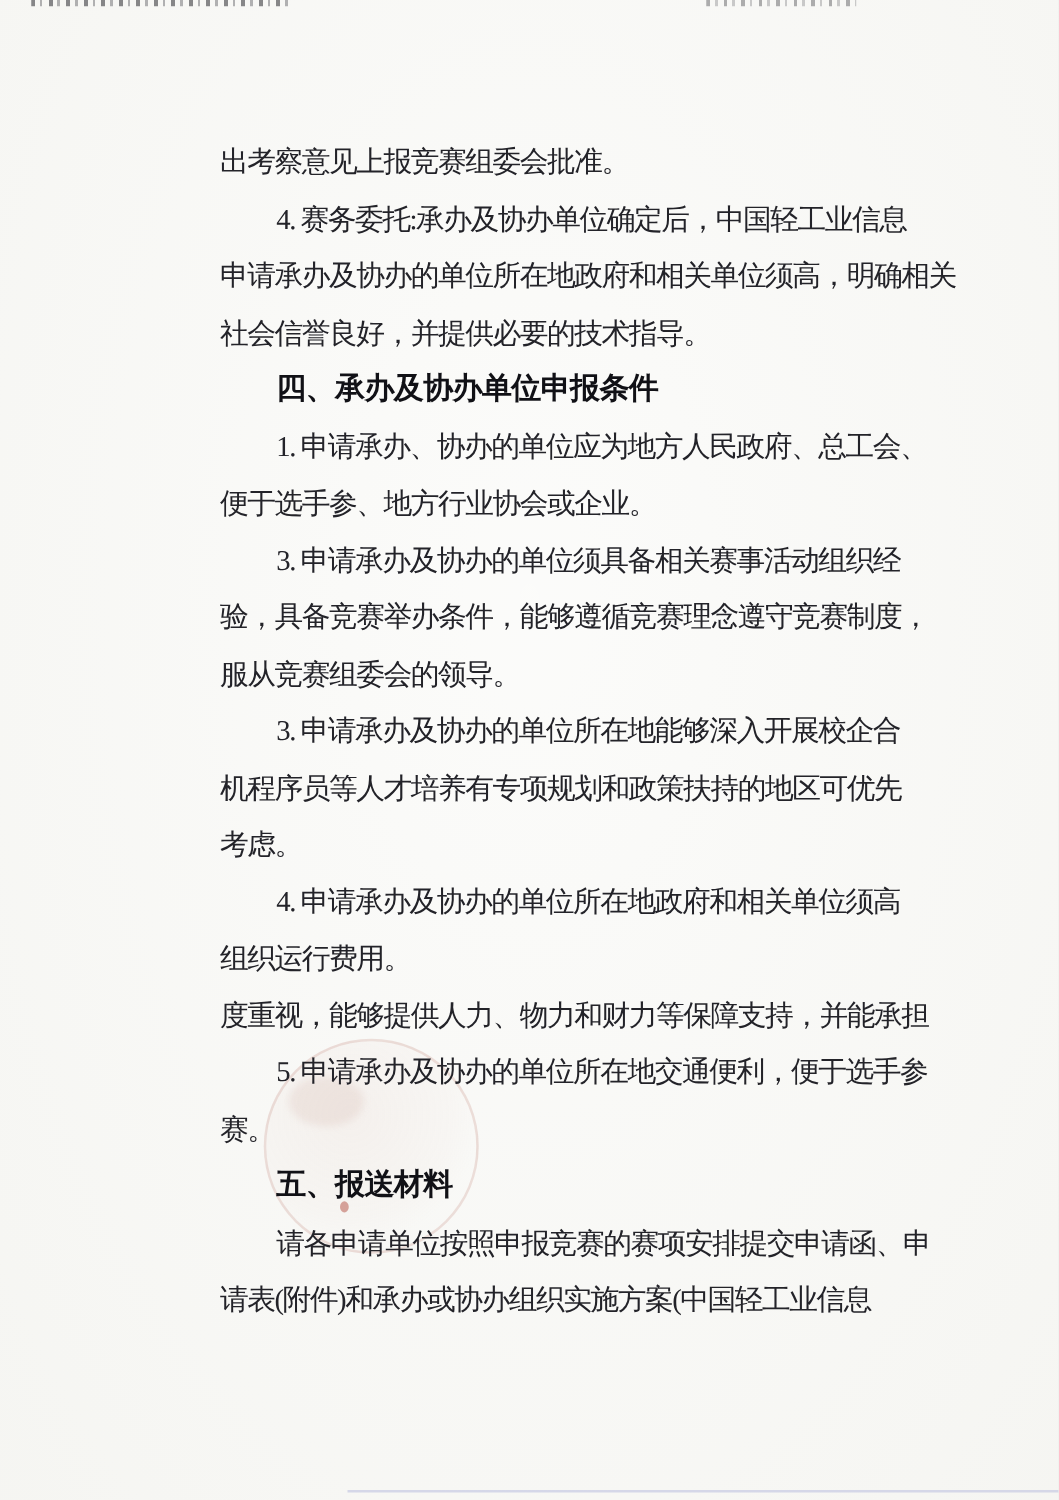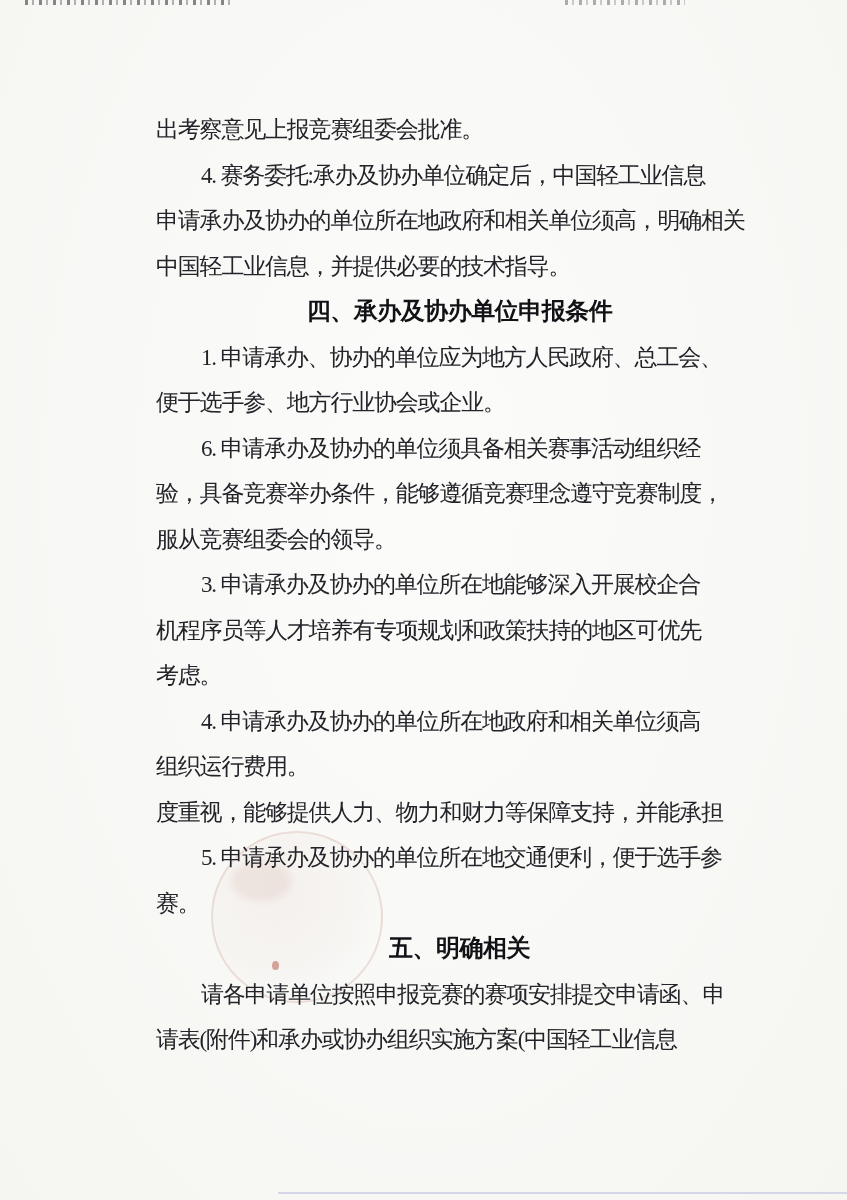--- a/index.html
+++ b/index.html
@@ -81,62 +81,61 @@
     position: absolute;
     left: 156px;
     top: 107px;
     width: 562px;
     font-size: 23px;
     line-height: 45.5px;
     letter-spacing: -1.2px;
     color: #232329;
     white-space: nowrap;
   }
-  .line { height: 45.5px; }
+  .line { height: 45.5px; margin-left: 20px; }
   .line.indent { padding-left: 45px; }
   .line.heading {
     font-weight: 700;
     font-size: 24px;
     color: #111116;
     letter-spacing: -0.5px;
-    text-align: center;
   }
 </style>
 </head>
 <body>
 
 <div class="page">
 
   <div class="top-artifact left"></div>
   <div class="top-artifact right"></div>
 
   <div class="stamp">
     <span class="stamp-smudge"></span>
     <span class="stamp-dot"></span>
   </div>
 
   <div class="textblock">
     <div class="line">出考察意见上报竞赛组委会批准。</div>
     <div class="line indent">4. 赛务委托:承办及协办单位确定后，中国轻工业信息</div>
     <div class="line">申请承办及协办的单位所在地政府和相关单位须高，明确相关</div>
-    <div class="line">中国轻工业信息，并提供必要的技术指导。</div>
+    <div class="line">社会信誉良好，并提供必要的技术指导。</div>
     <div class="line heading indent">四、承办及协办单位申报条件</div>
     <div class="line indent">1. 申请承办、协办的单位应为地方人民政府、总工会、</div>
     <div class="line">便于选手参、地方行业协会或企业。</div>
-    <div class="line indent">6. 申请承办及协办的单位须具备相关赛事活动组织经</div>
+    <div class="line indent">3. 申请承办及协办的单位须具备相关赛事活动组织经</div>
     <div class="line">验，具备竞赛举办条件，能够遵循竞赛理念遵守竞赛制度，</div>
     <div class="line">服从竞赛组委会的领导。</div>
     <div class="line indent">3. 申请承办及协办的单位所在地能够深入开展校企合</div>
     <div class="line">机程序员等人才培养有专项规划和政策扶持的地区可优先</div>
     <div class="line">考虑。</div>
     <div class="line indent">4. 申请承办及协办的单位所在地政府和相关单位须高</div>
     <div class="line">组织运行费用。</div>
     <div class="line">度重视，能够提供人力、物力和财力等保障支持，并能承担</div>
     <div class="line indent">5. 申请承办及协办的单位所在地交通便利，便于选手参</div>
     <div class="line">赛。</div>
-    <div class="line heading indent">五、明确相关</div>
+    <div class="line heading indent">五、报送材料</div>
     <div class="line indent">请各申请单位按照申报竞赛的赛项安排提交申请函、申</div>
     <div class="line">请表(附件)和承办或协办组织实施方案(中国轻工业信息</div>
   </div>
 
   <div class="bottom-line"></div>
 
 </div>
 
 </body></html>

